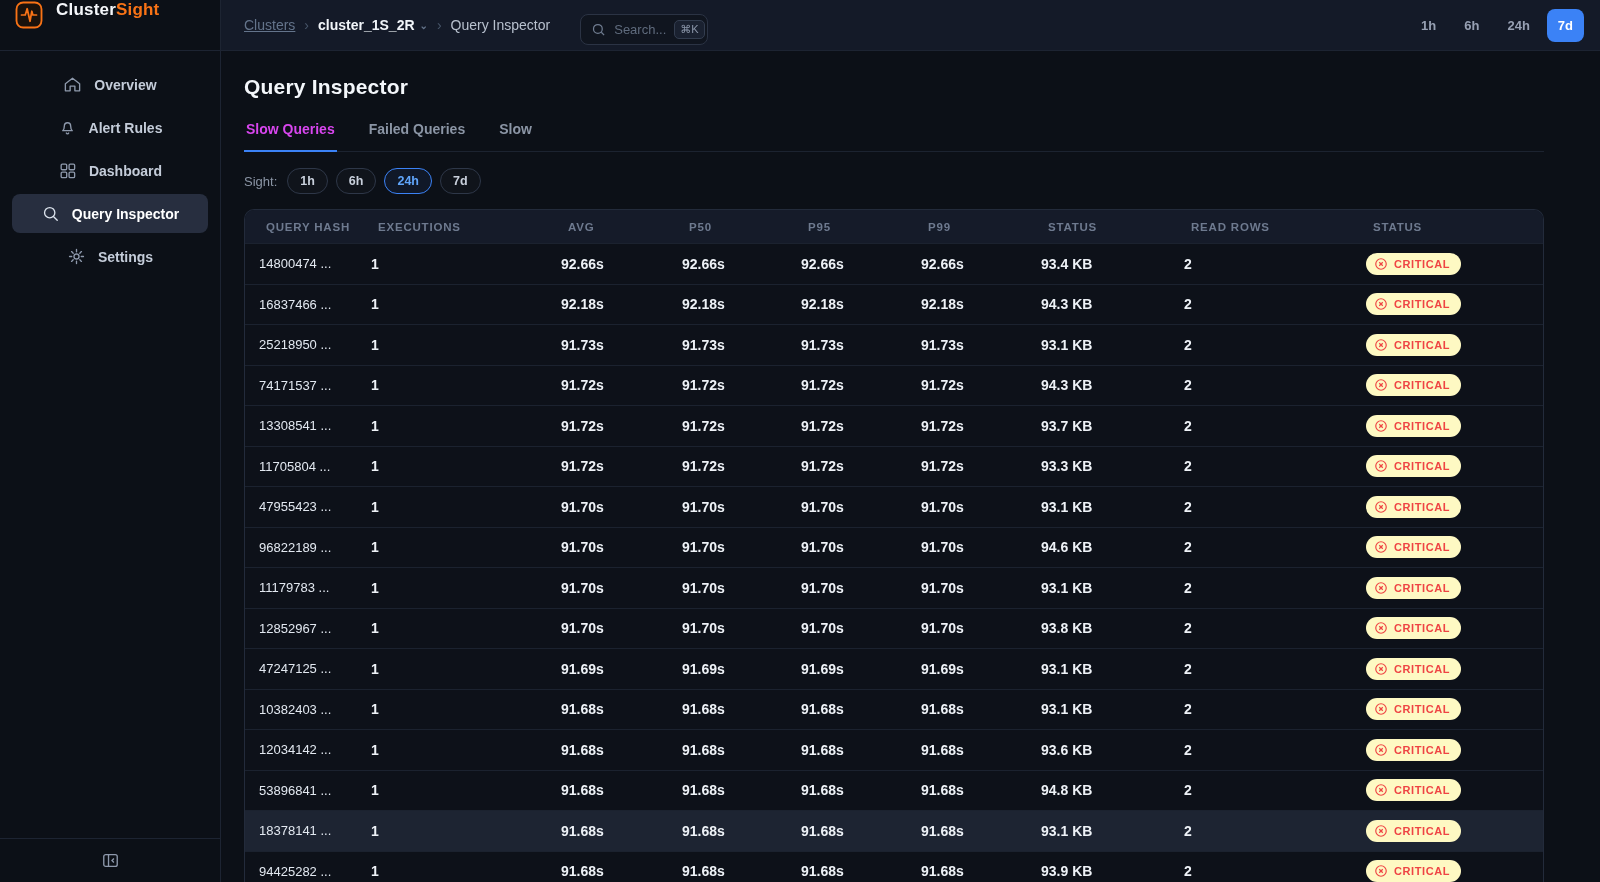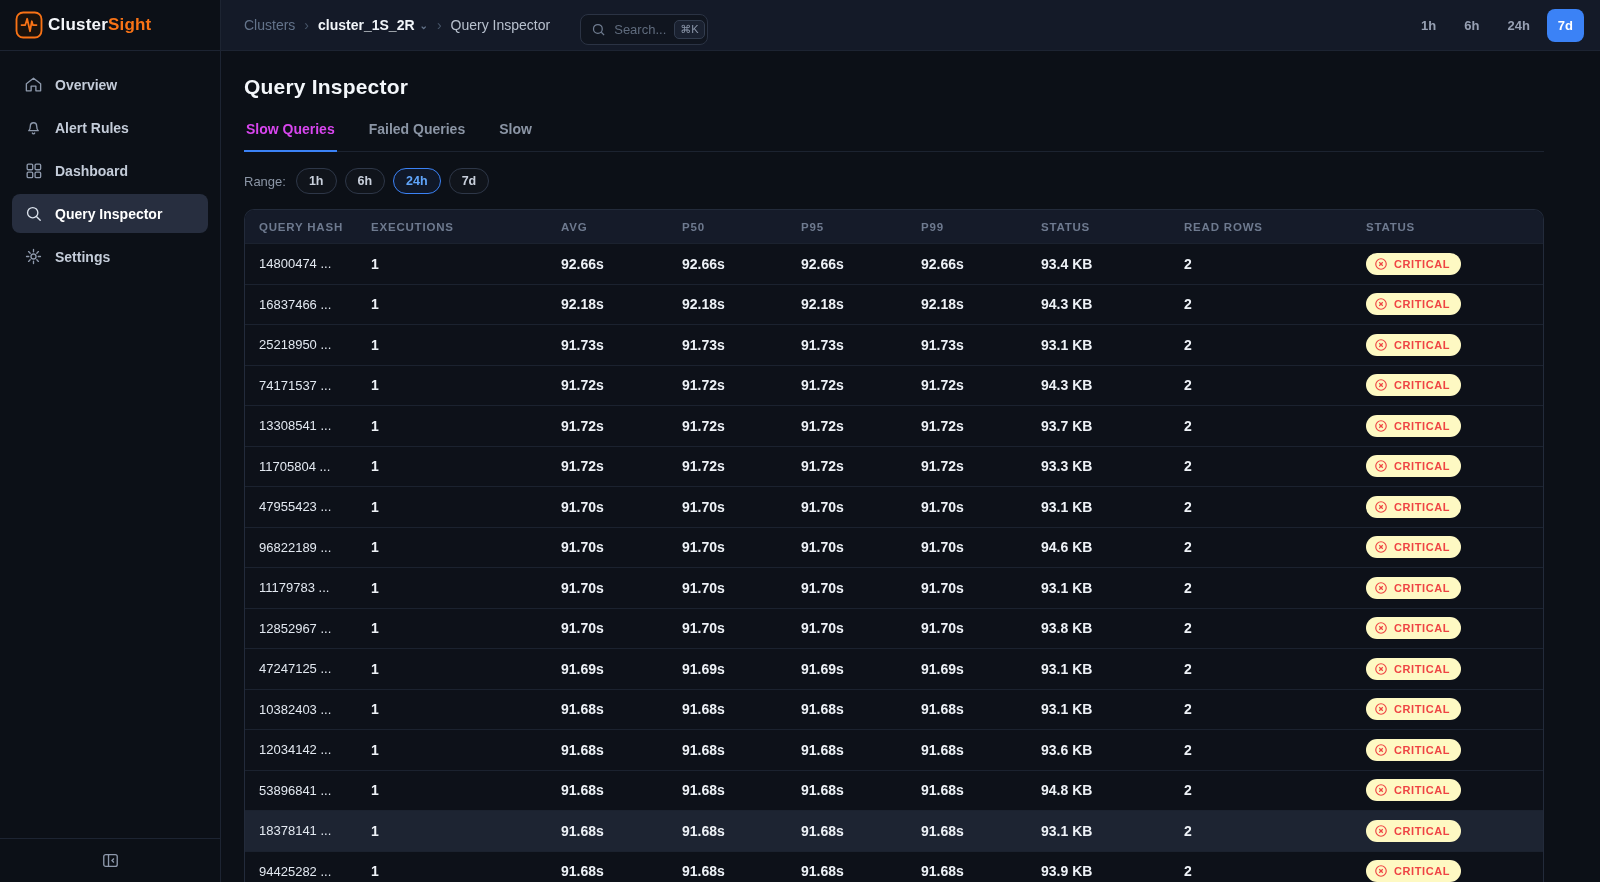--- a/index.html
+++ b/index.html
@@ -3,40 +3,40 @@
 <meta charset="utf-8">
 <style>
   * { margin:0; padding:0; box-sizing:border-box; }
   html,body { width:1600px; height:882px; overflow:hidden; background:#0c1017;
     font-family:"Liberation Sans", sans-serif; color:#e5eaf2; }
   .app { display:flex; width:1600px; height:882px; }
 
   
   .sidebar { width:221px; min-width:221px; height:882px; background:#0c1017;
     border-right:1px solid #1d2432; display:flex; flex-direction:column; }
-  .brand { height:51px; display:flex; align-items:center; gap:4px; padding:0 14px;
+  .brand { height:51px; display:flex; align-items:flex-start; gap:12px; padding:0 14px;
     border-bottom:1px solid #1d2432; cursor:pointer; }
   .brand-text { font-size:17px; font-weight:bold; color:#f4f6fa; letter-spacing:.2px; }
   .brand-text .accent { color:#f97316; }
   nav { padding:14px 12px; display:flex; flex-direction:column; gap:4px; flex:1; }
   .nav-item { display:flex; align-items:center; gap:12px; padding:10px 12px;
-    border-radius:8px; cursor:pointer; color:#c4ccd9; font-size:14px; font-weight:600; }
+    border-radius:8px; cursor:pointer; color:#c4ccd9; font-size:14px; font-weight:600;justify-content:center; }
   .nav-item svg { stroke:#8e99ac; }
   .nav-item.active { background:#272e3f; color:#ffffff; }
   .nav-item.active svg { stroke:#dbe2ec; }
   .sidebar-footer { border-top:1px solid #1d2432; height:44px; display:flex;
     align-items:center; justify-content:center; }
   .collapse-btn { background:none; border:none; cursor:pointer; padding:4px; }
 
   
   .right { flex:1; display:flex; flex-direction:column; height:882px; }
   .topbar { height:51px; min-height:51px; background:#141a28; border-bottom:1px solid #1d2432;
     display:flex; align-items:center; padding:0 16px 0 23px; }
   .breadcrumb { display:flex; align-items:center; gap:9px; font-size:14px; }
-  .bc-muted { color:#64748b; cursor:pointer; }
+  .bc-muted { color:#64748b; cursor:pointer;text-decoration:underline; }
   .bc-sep { color:#475569; font-size:14px; }
   .bc-current { color:#f1f5f9; font-weight:bold; cursor:pointer; display:flex; align-items:center; gap:5px; }
   .bc-last { color:#b8c1ce; }
   .chev-down { color:#64748b; font-size:10px; }
 
   .search-box { margin-left:30px; width:128px; height:31px; background:#10151f;
     border:1px solid #2b3344; border-radius:8px; display:flex; align-items:center;
     gap:8px; padding:0 7px 0 10px; cursor:text;margin-top:8px; }
   .search-box .ph { color:#5f6b7d; font-size:13px; flex:1; }
   .kbd { background:#1a2130; border:1px solid #333d4f; border-radius:5px; color:#8a95a8;
@@ -63,21 +63,21 @@
   .pill.active { border-color:#3b82f6; color:#60a5fa; background:rgba(59,130,246,0.08); }
 
   
   .table { border:1px solid #232b3b; border-bottom:none; border-radius:10px 10px 0 0;
     overflow:hidden; background:#0d1119; }
   .t-head, .t-row { display:grid;
     grid-template-columns:112px 190px 121px 119px 120px 120px 143px 182px 1fr;
     align-items:center; }
   .t-head { background:#151b29; height:33px; }
   .t-head > div { color:#6e7a8f; font-size:11.5px; font-weight:600; letter-spacing:.8px;
-    padding-left:14px; white-space:nowrap; }
+    padding-left:21px; white-space:nowrap; }
   .t-row { height:40.5px; border-top:1px solid #1b222f; cursor:pointer; }
   .t-row.hl { background:#1d2432; }
   .t-row > div { padding-left:14px; white-space:nowrap; }
   .cell-hash { font-family:Liberation Sans, sans-serif; font-size:13px; color:#e2e8f0; }
   .cell-num { font-size:14px; font-weight:600; color:#eef2f7; }
   .badge { display:inline-flex; align-items:center; gap:6px; background:#fef9c3;
     border-radius:999px; padding:4px 11px 4px 8px; }
   .badge span { color:#ef4444; font-size:11px; font-weight:bold; letter-spacing:.6px; }
 </style>
 </head>
@@ -189,21 +189,21 @@
     <main>
       <h1>Query Inspector</h1>
 
       <div class="tabs" id="tabs">
           <div class="tab active">Slow Queries</div>
           <div class="tab">Failed Queries</div>
           <div class="tab">Slow</div>
         </div>
 
       <div class="range-row">
-        <span class="range-label">Range:</span>
+        <span class="range-label">Sight:</span>
         <span id="range-pills" style="display:flex; gap:8px;">
             <button class="pill">1h</button>
             <button class="pill">6h</button>
             <button class="pill active">24h</button>
             <button class="pill">7d</button>
           </span>
       </div>
 
       <div class="table">
         <div class="t-head" id="t-head">

